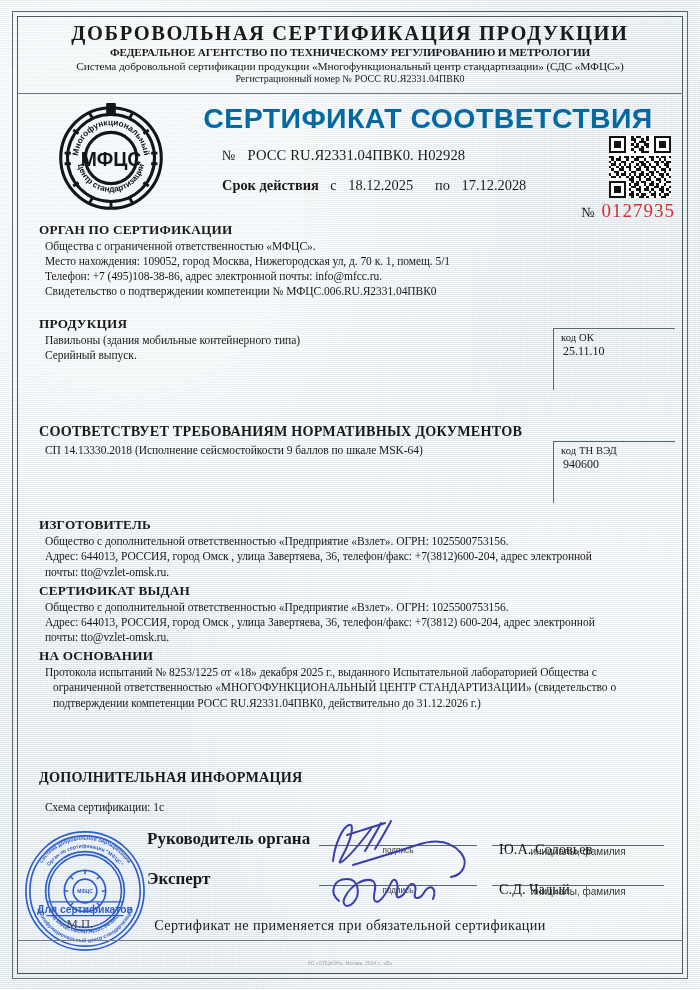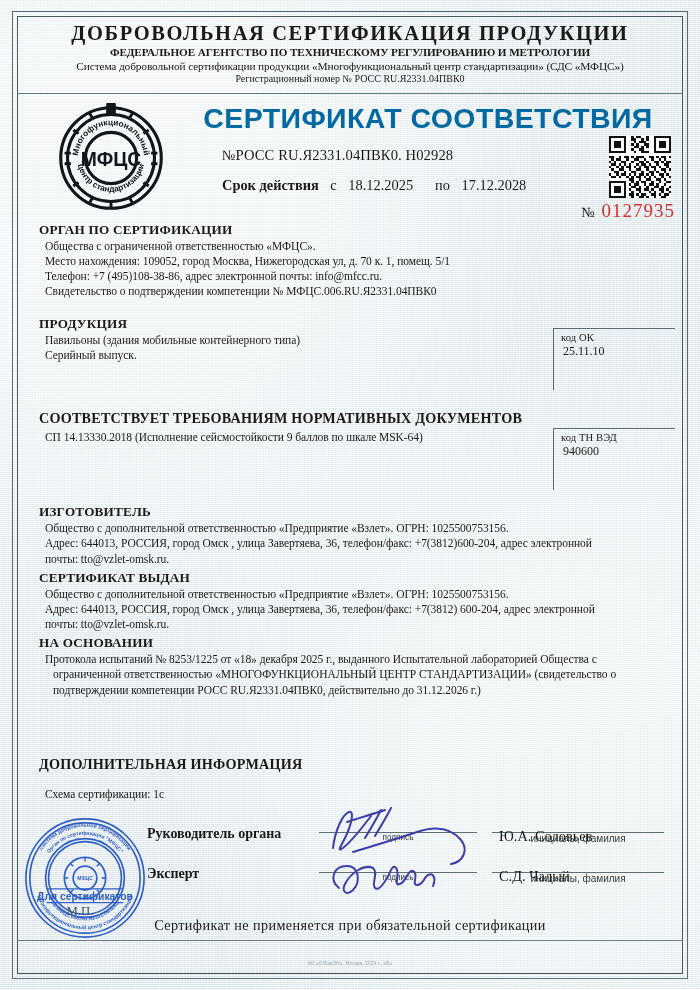--- a/index.html
+++ b/index.html
@@ -102,21 +102,21 @@
     font-size: 28.5px;
     letter-spacing: 0.4px;
     color: #0369a1;
   }
   .num-line {
     position: absolute;
     left: 205px; top: 53px;
     font-size: 14.6px;
   }
   .num-line .no { font-size: 14.2px; }
-  .num-line .val { letter-spacing: 0.1px; text-align: center; }
+  .num-line .val { margin-left: 12px; letter-spacing: 0.1px; text-align: center; }
 
   .valid-line {
     position: absolute;
     left: 205px; top: 83px;
     font-size: 14.4px;
     font-weight: bold;
   }
   .valid-line .plain { font-weight: normal; }
   .valid-to {
     position: absolute;
@@ -192,23 +192,22 @@
     width: 128px; height: 128px;
   }
   .sig-row {
     position: absolute;
     left: 130px; right: 10px;
     height: 34px;
   }
   .sig-role {
     position: absolute;
     left: 0; top: 6px;
-    font-size: 14px;
+    font-size: 17px;
     font-weight: bold;
-    margin-top: 10px;
   }
   .sig-line {
     position: absolute;
     left: 172px; width: 158px; top: 22px;
     border-bottom: 0.9px solid #5d6b72;
   }
   .sig-cap {
     position: absolute;
     left: 172px; width: 158px; top: 23px;
     text-align: center;
@@ -511,21 +510,21 @@
   <div class="sec" style="margin-top:17px; min-height:88px">
     <div class="sec-h">ПРОДУКЦИЯ</div>
     <div class="sec-l">Павильоны (здания мобильные контейнерного типа)</div>
     <div class="sec-l">Серийный выпуск.</div>
     <div class="code-box" style="top:12px; height:62px">
       <div class="cb-l">код ОК</div>
       <div class="cb-v">25.11.10</div>
     </div>
   </div>
 
-  <div class="sec" style="margin-top:6px; min-height:92px">
+  <div class="sec" style="margin-top:19px; min-height:92px">
     <div class="sec-h big">СООТВЕТСТВУЕТ ТРЕБОВАНИЯМ НОРМАТИВНЫХ ДОКУМЕНТОВ</div>
     <div class="sec-l" style="margin-top:3px">СП 14.13330.2018 (Исполнение сейсмостойкости 9 баллов по шкале MSK-64)</div>
     <div class="code-box" style="top:18px; height:62px">
       <div class="cb-l">код ТН ВЭД</div>
       <div class="cb-v">940600</div>
     </div>
   </div>
 
   <div class="sec" style="margin-top:2px">
     <div class="sec-h">ИЗГОТОВИТЕЛЬ</div>

